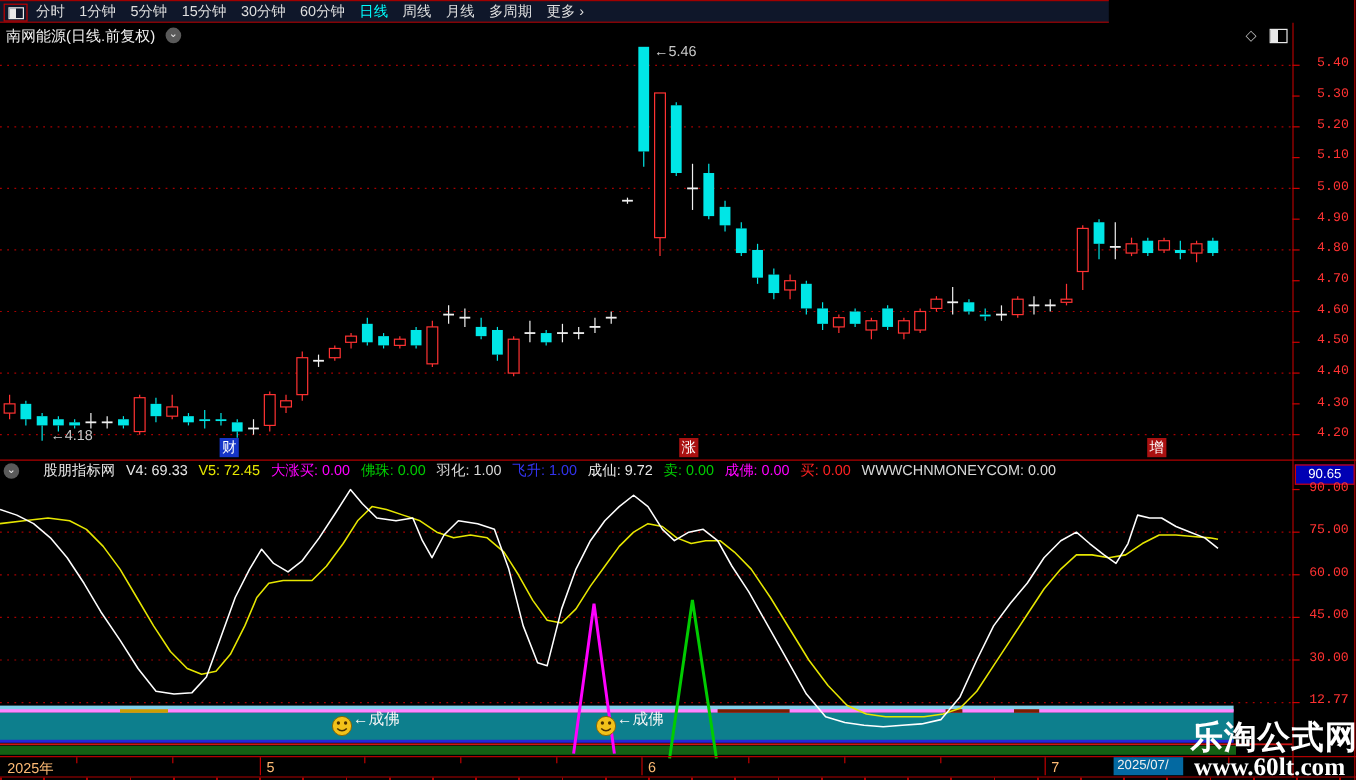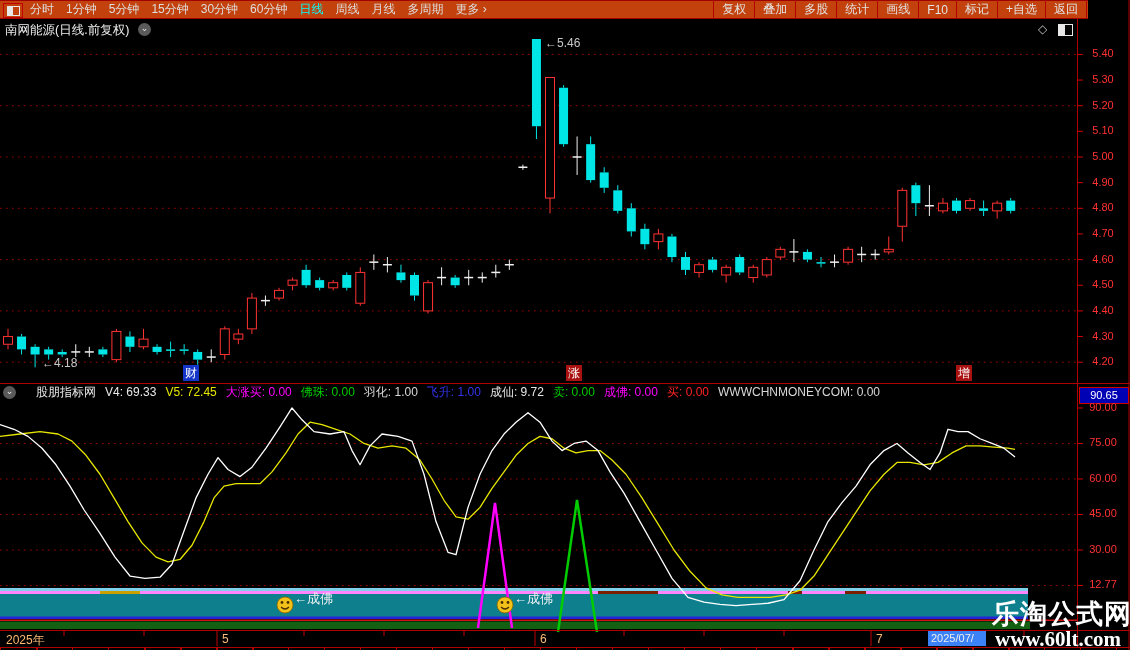--- a/index.html
+++ b/index.html
@@ -1,58 +1,58 @@
 <!DOCTYPE html>
 <html><head>
 <meta charset="utf-8">
 <style>
   html,body{margin:0;padding:0;background:#000;}
   body{width:1130px;height:650px;overflow:hidden;position:relative;
        font-family:"Liberation Sans","DejaVu Sans",sans-serif;}
   #stage{position:absolute;left:0;top:0;width:1130px;height:650px;background:#000;}
   svg{position:absolute;left:0;top:0;}
 
-  .menu-bar{position:absolute;left:0;top:0;width:1088px;height:19px;box-sizing:border-box;
-            border-top:1px solid #a00000;border-bottom:1px solid #a00000;background:#c2410c;}
+  .menu-bar{position:absolute;left:0;top:0;width:924px;height:19px;box-sizing:border-box;
+            border-top:1px solid #a00000;border-bottom:1px solid #a00000;background:#0f172a;}
   .win-box{position:absolute;left:3px;top:2px;width:18px;height:13px;border:1px solid #c00000;
            display:flex;align-items:center;justify-content:center;}
   .win-icon{width:11px;height:8px;border:1px solid #e8e8e8;
             background:linear-gradient(90deg,#e8e8e8 0 45%,transparent 45%);}
   .left-menu{position:absolute;left:30px;top:0;height:17px;display:flex;gap:12px;align-items:center;
              font-size:12px;color:#dfdfdf;white-space:nowrap;}
   .mitem{cursor:default;}
   .mitem.active{color:#00ffff;}
   .right-menu{position:absolute;right:1px;top:0;height:17px;display:flex;font-size:12px;color:#e4e4e4;}
   .rmitem{border-left:1px solid #b00000;padding:0 8px;display:flex;align-items:center;}
   .rmitem:last-child{border-right:1px solid #b00000;}
 
   .title-bar{position:absolute;left:0;top:19px;width:1077px;height:19px;}
   .title-text{position:absolute;left:5px;top:3px;font-size:12.5px;color:#f0f0f0;white-space:nowrap;}
   .circle-chev{position:absolute;left:138px;top:4px;width:13px;height:13px;border-radius:50%;
                background:#5a5a5a;color:#e8e8e8;font-size:9px;line-height:11px;text-align:center;}
   .diamond-icon{position:absolute;left:1038px;top:22px;color:#b8b8b8;font-size:12px;}
   .win-box2{position:absolute;left:1058px;top:24px;width:13px;height:10px;border:1px solid #e8e8e8;
             background:linear-gradient(90deg,#e8e8e8 0 45%,transparent 45%);}
 
-  .axlabel{position:absolute;left:1082px;width:42px;text-align:center;color:#ff3232;font-size:11px;
-           font-family:Liberation Sans, sans-serif;}
+  .axlabel{position:absolute;left:1082px;width:42px;text-align:right;color:#ff3232;font-size:11px;
+           font-family:Liberation Mono, monospace;}
   .ann{position:absolute;color:#c8c8c8;font-size:12px;white-space:nowrap;}
   .mk{position:absolute;top:365px;width:16px;height:16px;text-align:center;line-height:16px;
       font-size:12px;color:#fff;}
 
   .ind-header{position:absolute;left:0;top:384px;width:1076px;height:16px;display:flex;gap:9px;
               align-items:center;font-size:12px;padding-left:36px;box-sizing:border-box;
               white-space:nowrap;overflow:hidden;}
   .circle-chev2{position:absolute;left:3px;top:386px;width:13px;height:13px;border-radius:50%;
                 background:#5a5a5a;color:#e8e8e8;font-size:9px;line-height:11px;text-align:center;}
   .current-box{position:absolute;left:1079px;top:387px;width:48px;height:15px;background:#0000b4;
                border:1px solid #d00000;color:#fff;font-size:11px;text-align:center;line-height:15px;}
 
   .date-label{position:absolute;top:632px;color:#fdba74;font-size:12px;white-space:nowrap;}
-  .date-box{position:absolute;left:928px;top:631px;width:55px;height:15px;background:#3b82f6;
+  .date-box{position:absolute;left:928px;top:631px;width:55px;height:15px;background:#0369a1;
             color:#eee;font-size:11px;line-height:15px;padding-left:3px;overflow:hidden;white-space:nowrap;}
   .bottom-strip{position:absolute;left:0;top:648px;width:1130px;height:2px;
                 background:repeating-linear-gradient(90deg,#b00000 0 1.5px,transparent 1.5px 36px);}
 
   .smiley-cap{position:absolute;color:#f5f5f5;font-size:13px;z-index:5;white-space:nowrap;text-align:center;}
   .wm1{position:absolute;left:992px;top:596px;font-size:27px;font-weight:bold;color:#fff;z-index:30;
        letter-spacing:1px;white-space:nowrap;}
   .wm2{position:absolute;left:995px;top:627px;font-size:21px;font-weight:bold;color:#fff;z-index:30;
        font-family:"Liberation Serif","DejaVu Serif",serif;white-space:nowrap;}
 </style>
@@ -352,31 +352,20 @@
         <span class="mitem">5分钟</span>
         <span class="mitem">15分钟</span>
         <span class="mitem">30分钟</span>
         <span class="mitem">60分钟</span>
         <span class="mitem active">日线</span>
         <span class="mitem">周线</span>
         <span class="mitem">月线</span>
         <span class="mitem">多周期</span>
         <span class="mitem">更多 ›</span>
       </div>
-    <div class="right-menu">
-        <span class="rmitem">复权</span>
-        <span class="rmitem">叠加</span>
-        <span class="rmitem">多股</span>
-        <span class="rmitem">统计</span>
-        <span class="rmitem">画线</span>
-        <span class="rmitem">F10</span>
-        <span class="rmitem">标记</span>
-        <span class="rmitem">+自选</span>
-        <span class="rmitem">返回</span>
-      </div>
   </div>
 
   <div class="title-bar">
     <span class="title-text">南网能源(日线.前复权)</span>
     <span class="circle-chev">⌄</span>
   </div>
   <span class="diamond-icon">◇</span>
   <div class="win-box2"></div>
 
   <div class="ind-header">

